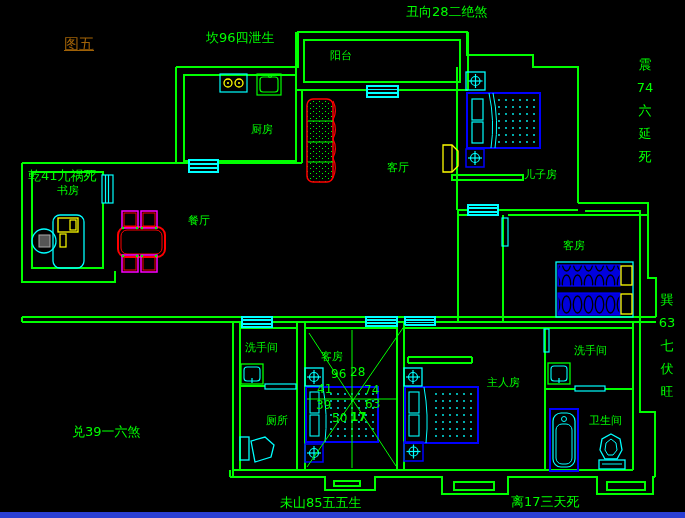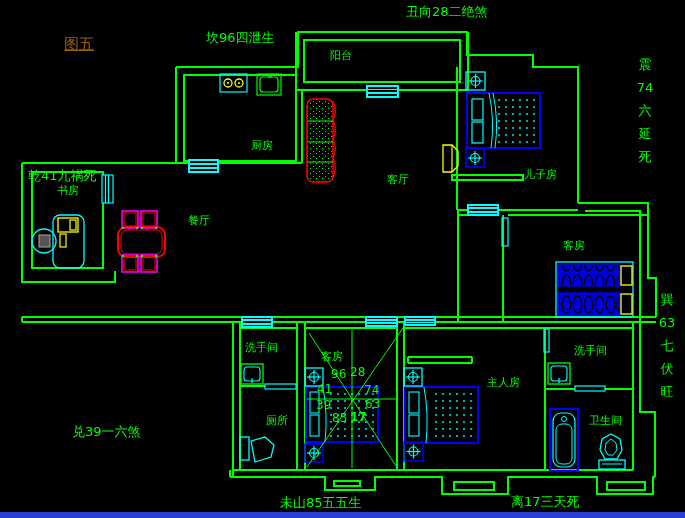--- a/index.html
+++ b/index.html
@@ -277,36 +277,36 @@
   </div>
   <div class="lbl vert" style="left:655px;top:288px;width:24px;">
     <span>巽</span>
     <span>63</span>
     <span>七</span>
     <span>伏</span>
     <span>旺</span>
   </div>
 
   <div class="lbl room" style="left:330px;top:50px;">阳台</div>
-  <div class="lbl room" style="left:251px;top:140px;">厨房</div>
-  <div class="lbl room" style="left:387px;top:174px;">客厅</div>
+  <div class="lbl room" style="left:251px;top:124px;">厨房</div>
+  <div class="lbl room" style="left:387px;top:162px;">客厅</div>
   <div class="lbl room" style="left:524px;top:169px;">儿子房</div>
   <div class="lbl room" style="left:57px;top:185px;">书房</div>
   <div class="lbl room" style="left:188px;top:215px;">餐厅</div>
   <div class="lbl room" style="left:563px;top:240px;">客房</div>
   <div class="lbl room" style="left:245px;top:342px;">洗手间</div>
   <div class="lbl room" style="left:321px;top:351px;">客房</div>
   <div class="lbl room" style="left:266px;top:415px;">厕所</div>
   <div class="lbl room" style="left:487px;top:377px;">主人房</div>
   <div class="lbl room" style="left:574px;top:345px;">洗手间</div>
   <div class="lbl room" style="left:589px;top:415px;font-family:Liberation Mono, monospace;">卫生间</div>
 
   <div class="lbl num" style="left:331px;top:368px;">96</div>
   <div class="lbl num" style="left:350px;top:366px;">28</div>
   <div class="lbl num" style="left:317px;top:383px;">41</div>
   <div class="lbl num" style="left:364px;top:384px;">74</div>
   <div class="lbl num" style="left:316px;top:399px;">39</div>
   <div class="lbl num" style="left:365px;top:398px;">63</div>
-  <div class="lbl num" style="left:332px;top:412px;">85</div>
+  <div class="lbl num" style="left:332px;top:412px;">50</div>
   <div class="lbl num" style="left:350px;top:411px;font-weight:bold;">17</div>
 
   <div class="strip"></div>
 </div>
 
 </body></html>

